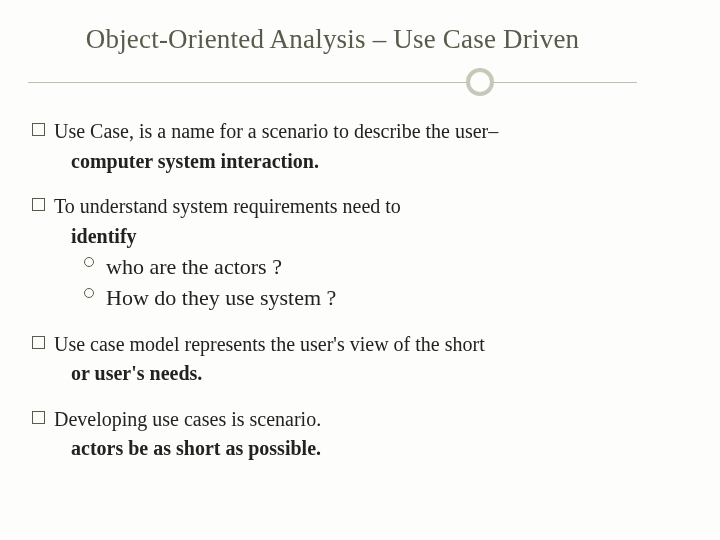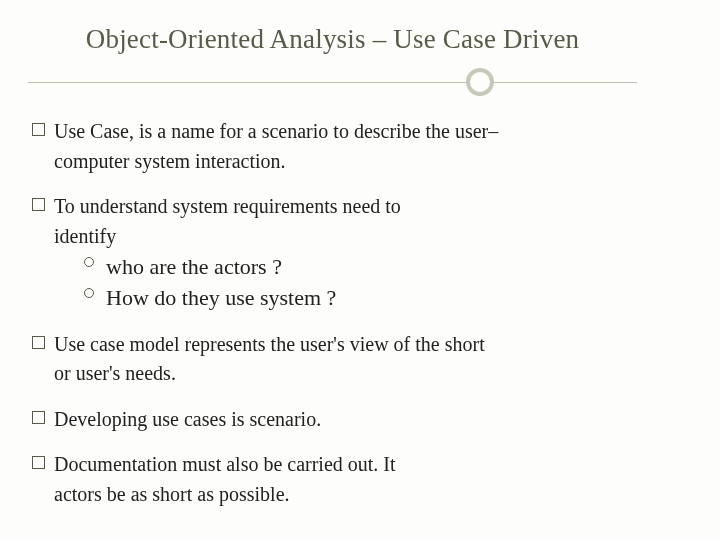--- a/index.html
+++ b/index.html
@@ -65,21 +65,22 @@
     position: absolute;
     left: 0;
     top: 4px;
     width: 13px;
     height: 13px;
     border: 1.6px solid #5a5a4a;
     box-sizing: border-box;
     background: transparent;
   }
   .cont {
-    margin: 0 0 4px 26px;
+    margin: 0 0 4px 43px;
+    font-weight: bold;
   }
   .sub-list {
     margin: 2px 0 6px 56px;
     font-size: 22px;
   }
   .sub-item {
     position: relative;
     padding-left: 22px;
     margin: 2px 0;
   }
@@ -119,17 +120,16 @@
     <div class="sub-list">
       <div class="sub-item">who are the actors ?</div>
       <div class="sub-item">How do they use system ?</div>
     </div>
 
     <div class="bullet-sq">Use case model represents the user's view of the short</div>
     <div class="cont">or user's needs.</div>
 
     <div class="bullet-sq">Developing use cases is scenario.</div>
 
-    <div class="bullet-sq">Documentation must also be carried out. It</div>
     <div class="cont">actors be as short as possible.</div>
 
   </div>
 </div>
 
 </body></html>

